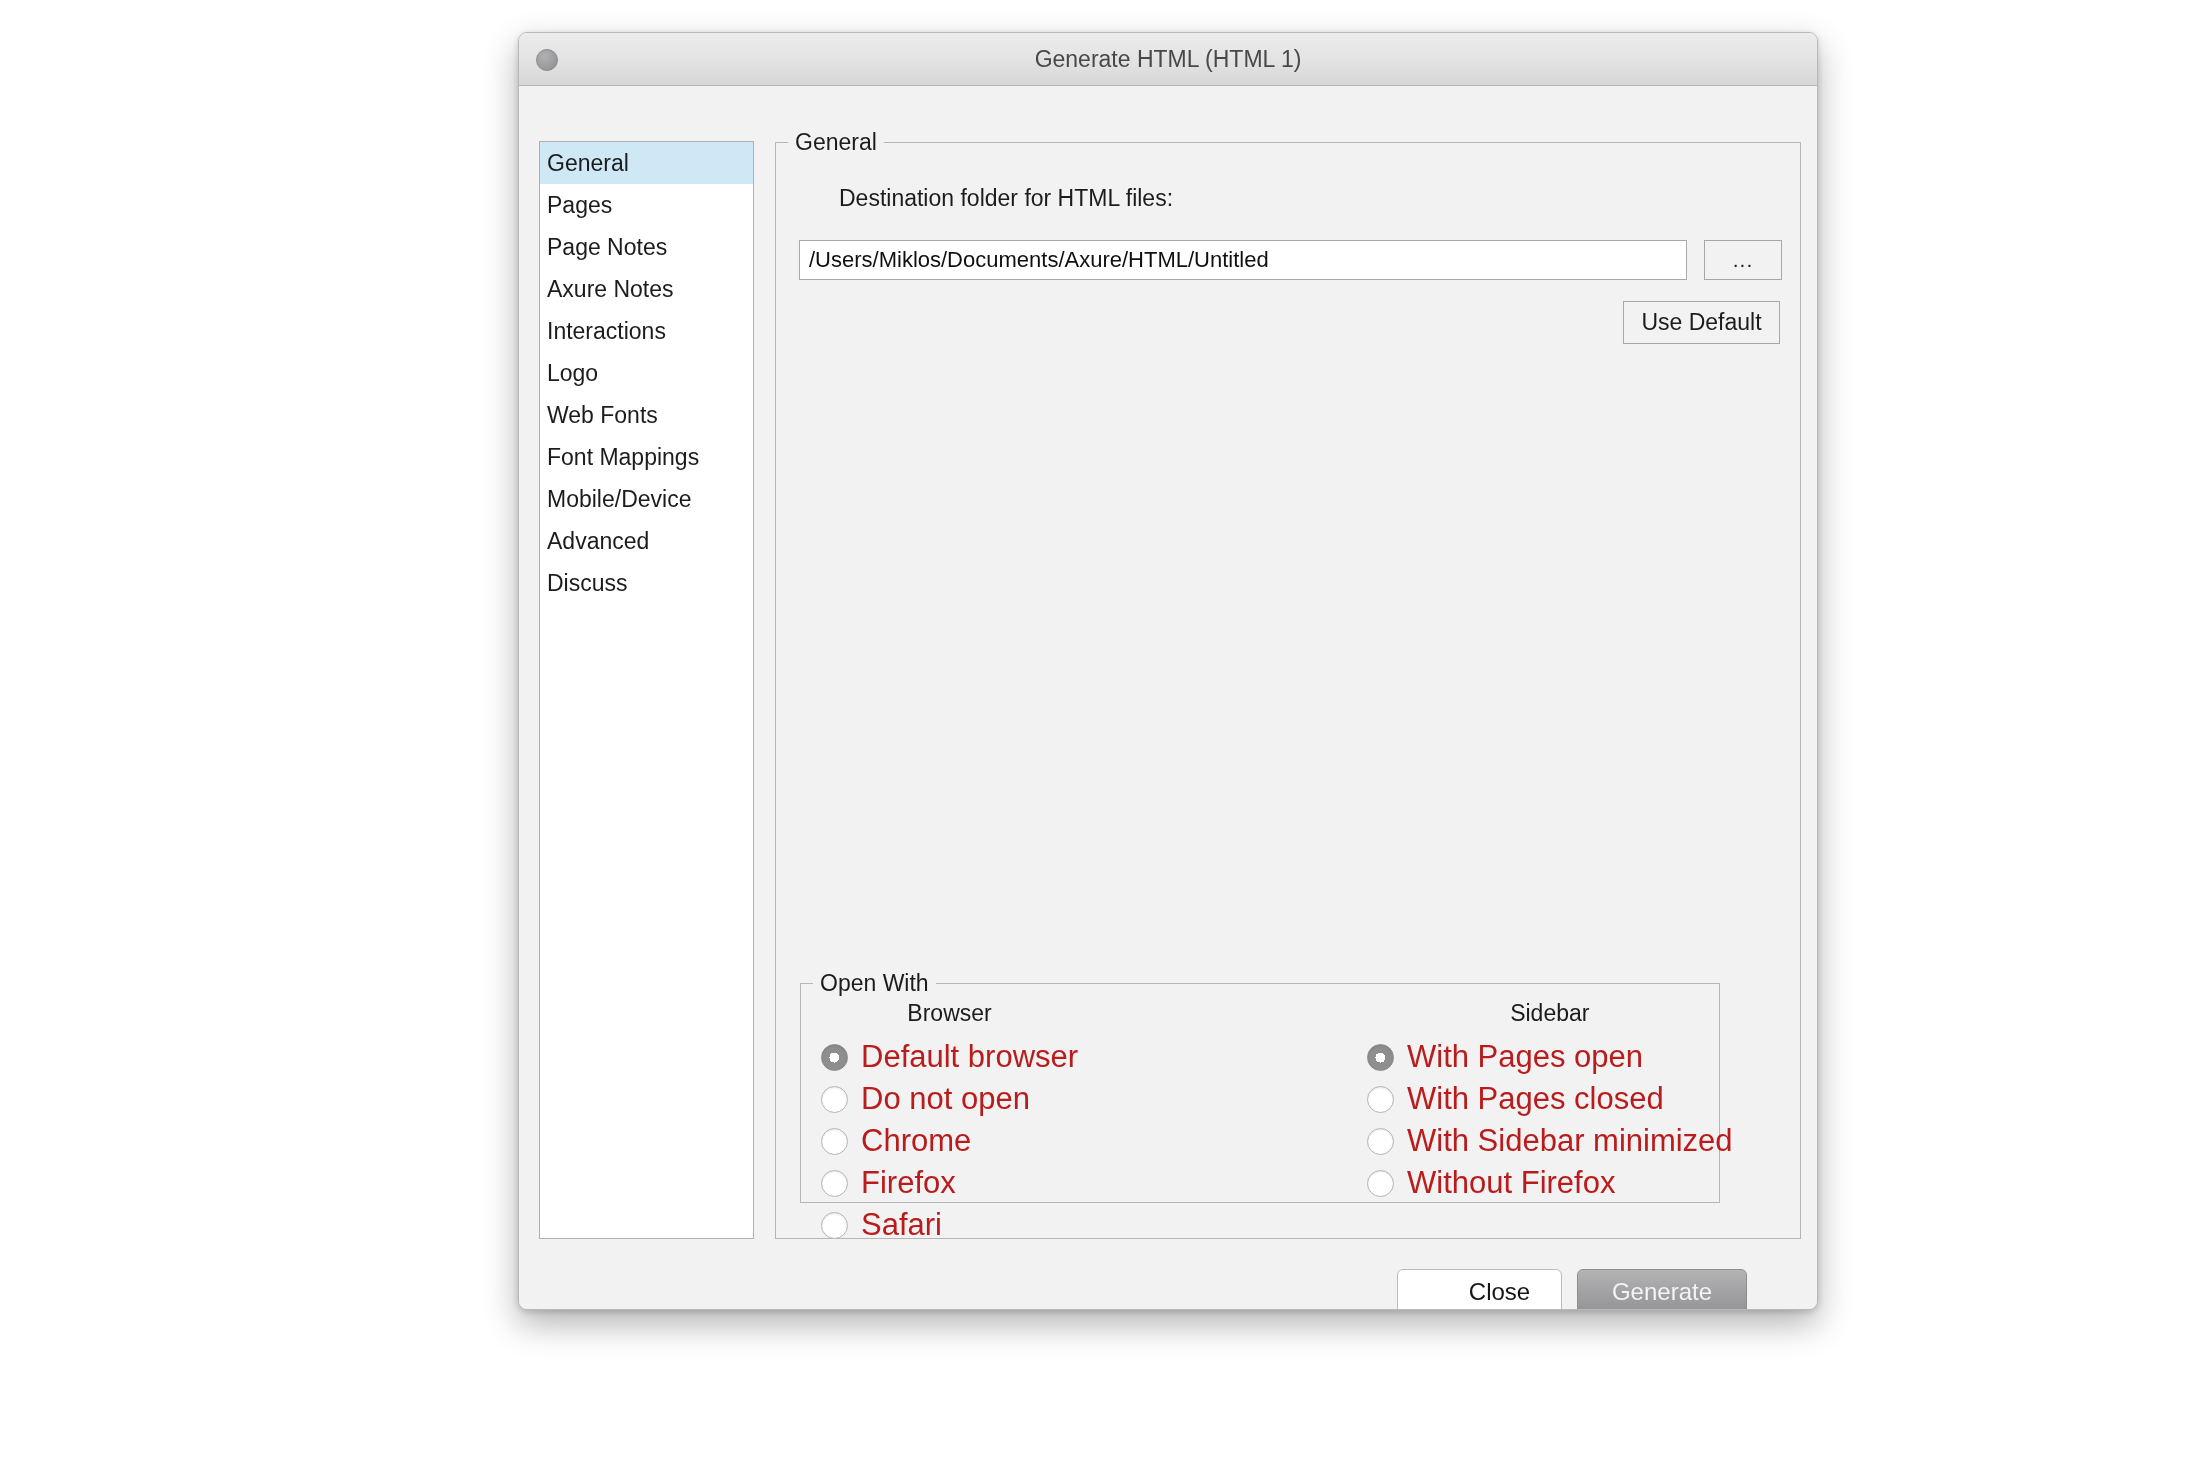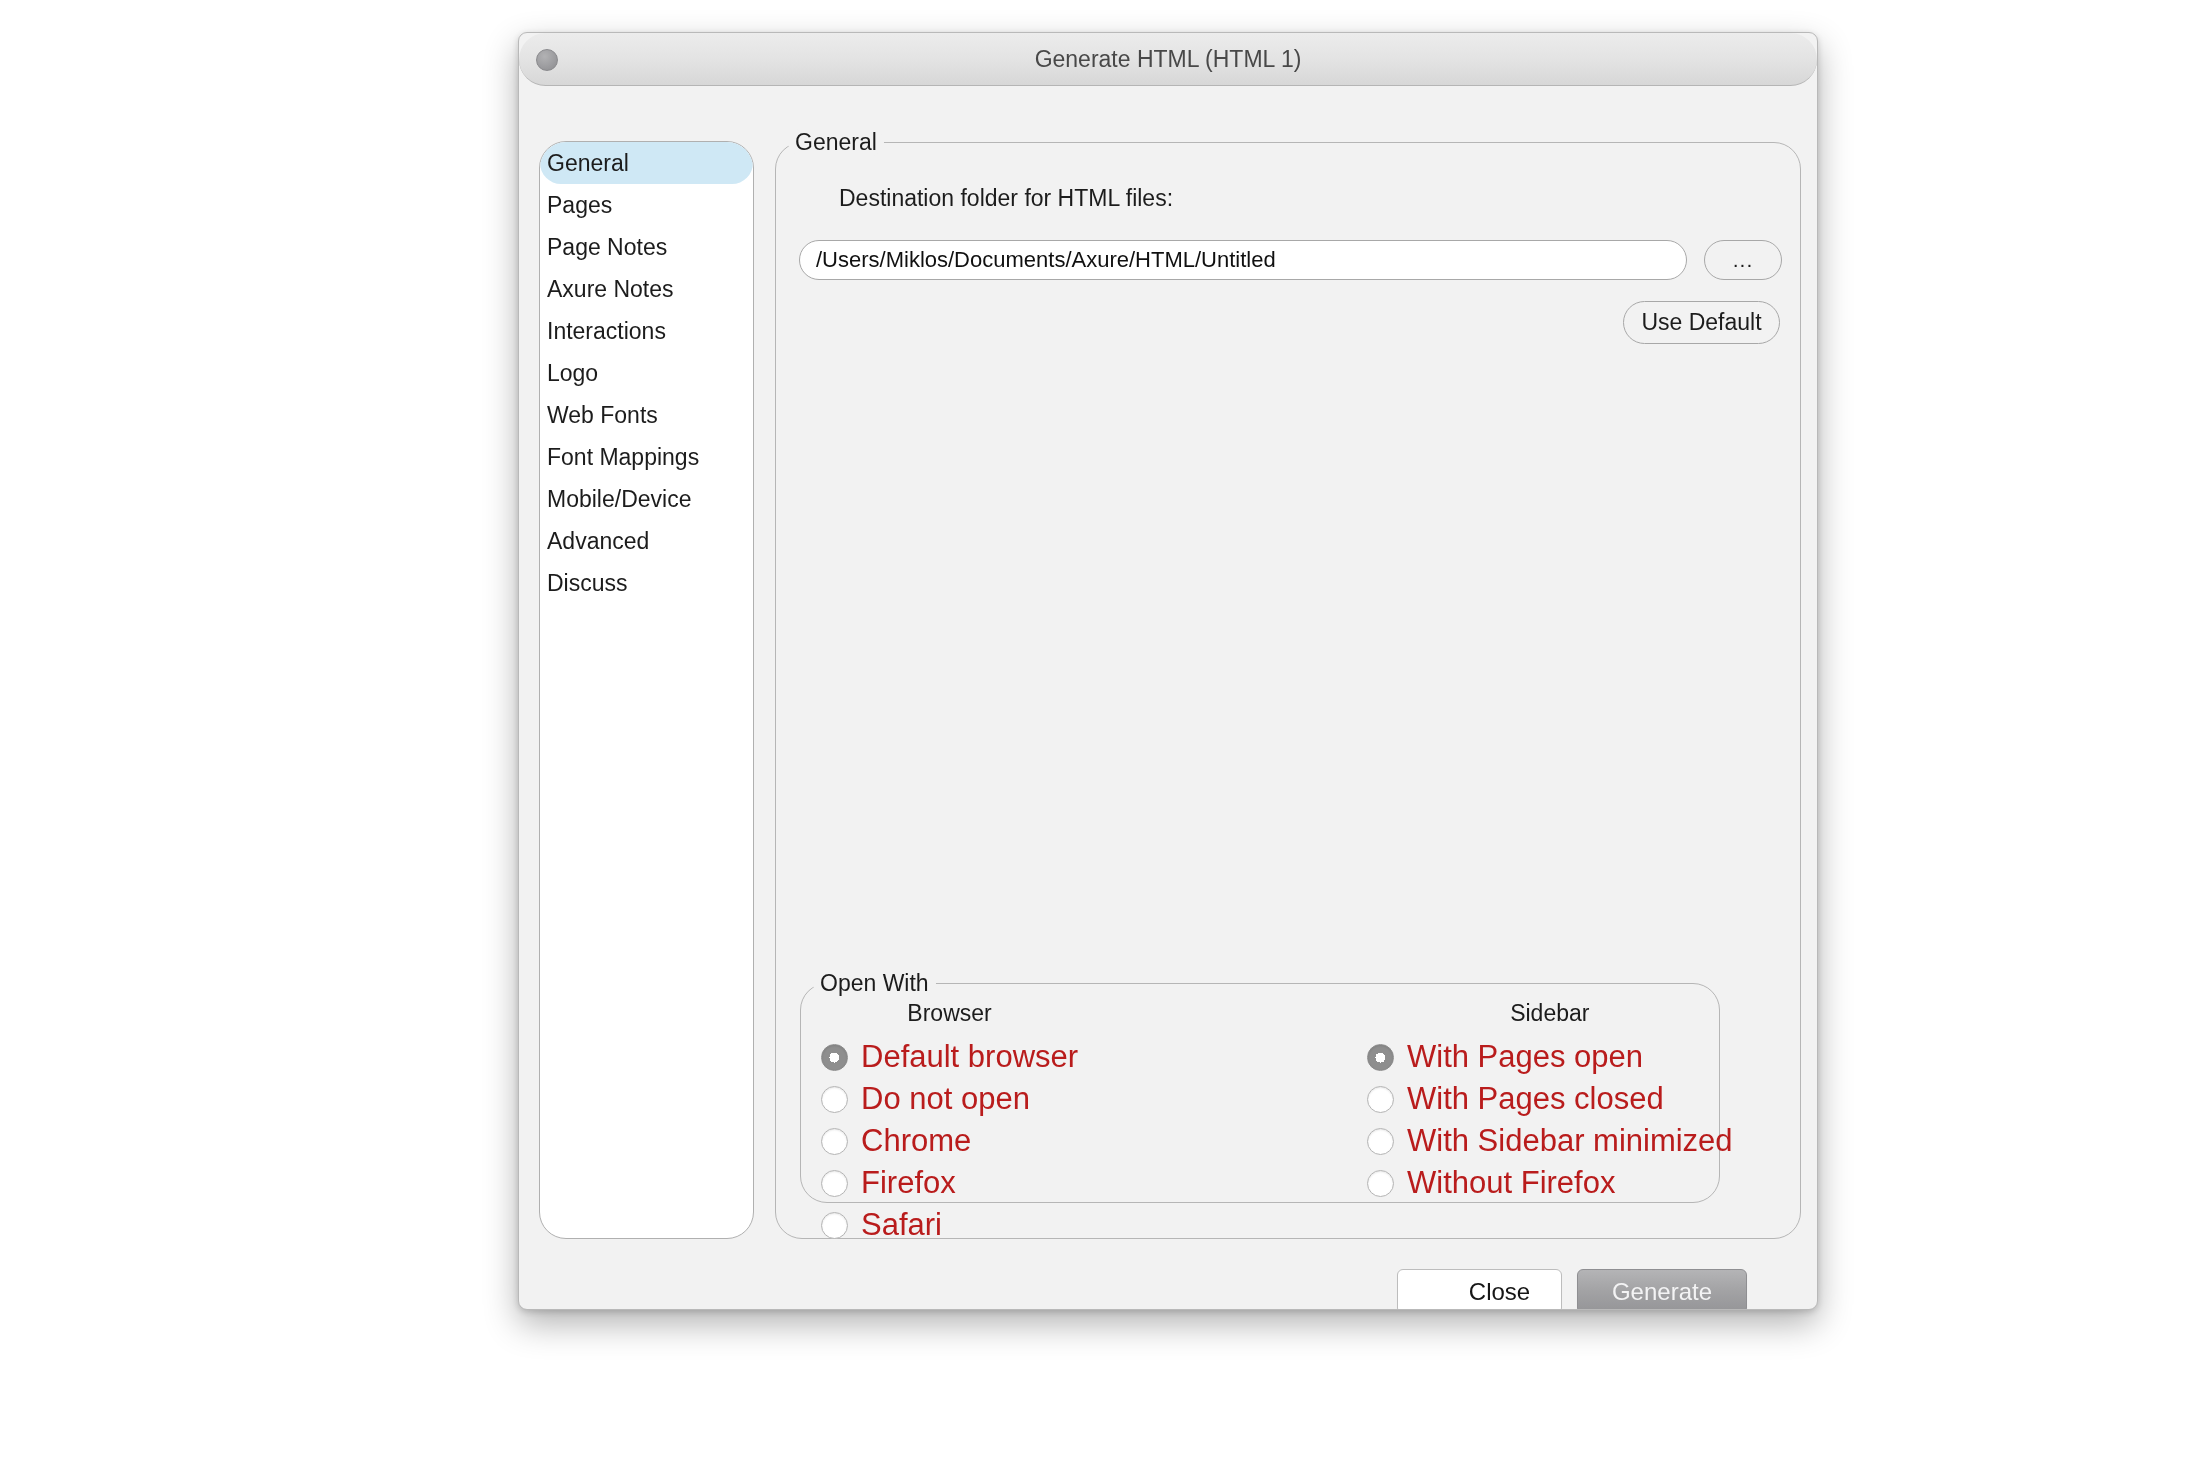--- a/index.html
+++ b/index.html
@@ -1,15 +1,15 @@
 <!DOCTYPE html>
 <html><head>
 <meta charset="utf-8">
 <style>
-  * { box-sizing: border-box; border-radius: 27px; }
+  * { box-sizing: border-box; }
   html, body {
     margin: 0; padding: 0;
     width: 2212px; height: 1484px;
     background: #ffffff;
     font-family: "Liberation Sans", sans-serif;
     overflow: hidden;
   }
 
   #stage { position: relative; width: 2212px; height: 1484px; background: #ffffff; }
 
@@ -103,21 +103,21 @@
   
   .path-input {
     position: absolute;
     left: 23px; top: 97px;
     width: 888px; height: 40px;
     background: #ffffff;
     border: 1px solid #a8a8a8;
     font-family: "Liberation Sans", sans-serif;
     font-size: 22px;
     color: #101010;
-    padding: 0 16px;
+    padding: 0 9px;
     line-height: 38px;
     white-space: nowrap;
     overflow: hidden;
   }
 
   
   .flatbtn {
     position: absolute;
     background: #f2f2f2;
     border: 1px solid #a8a8a8;

